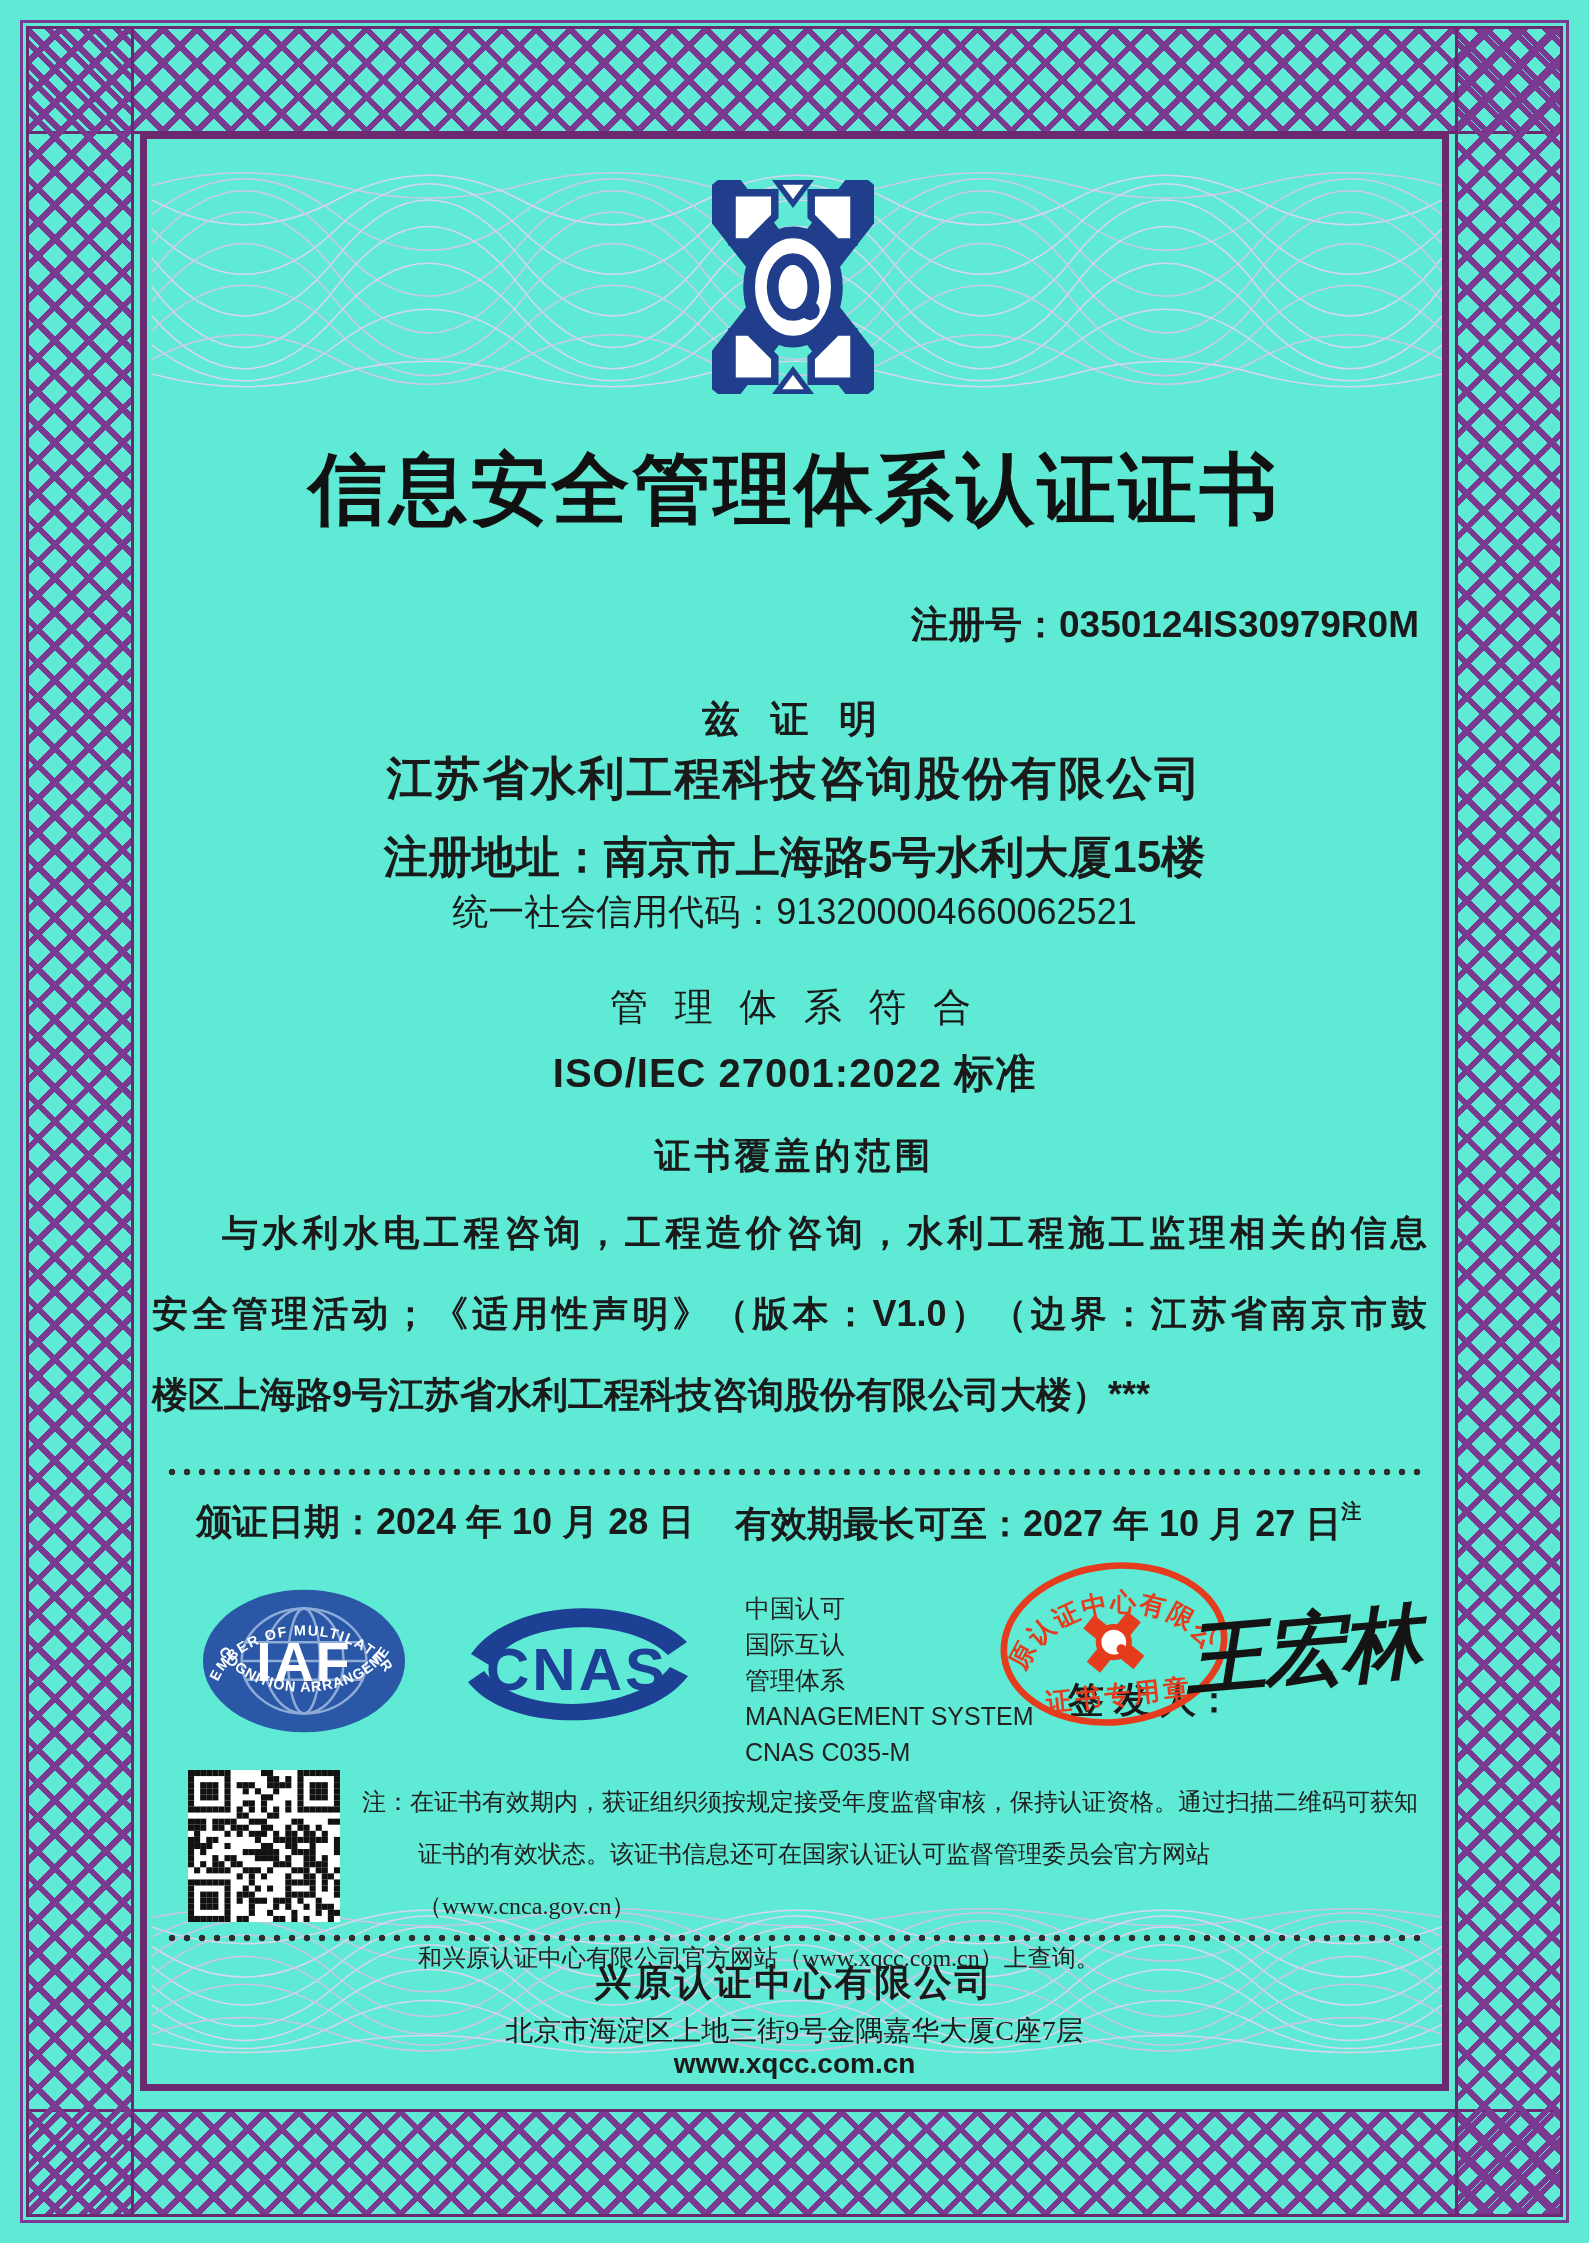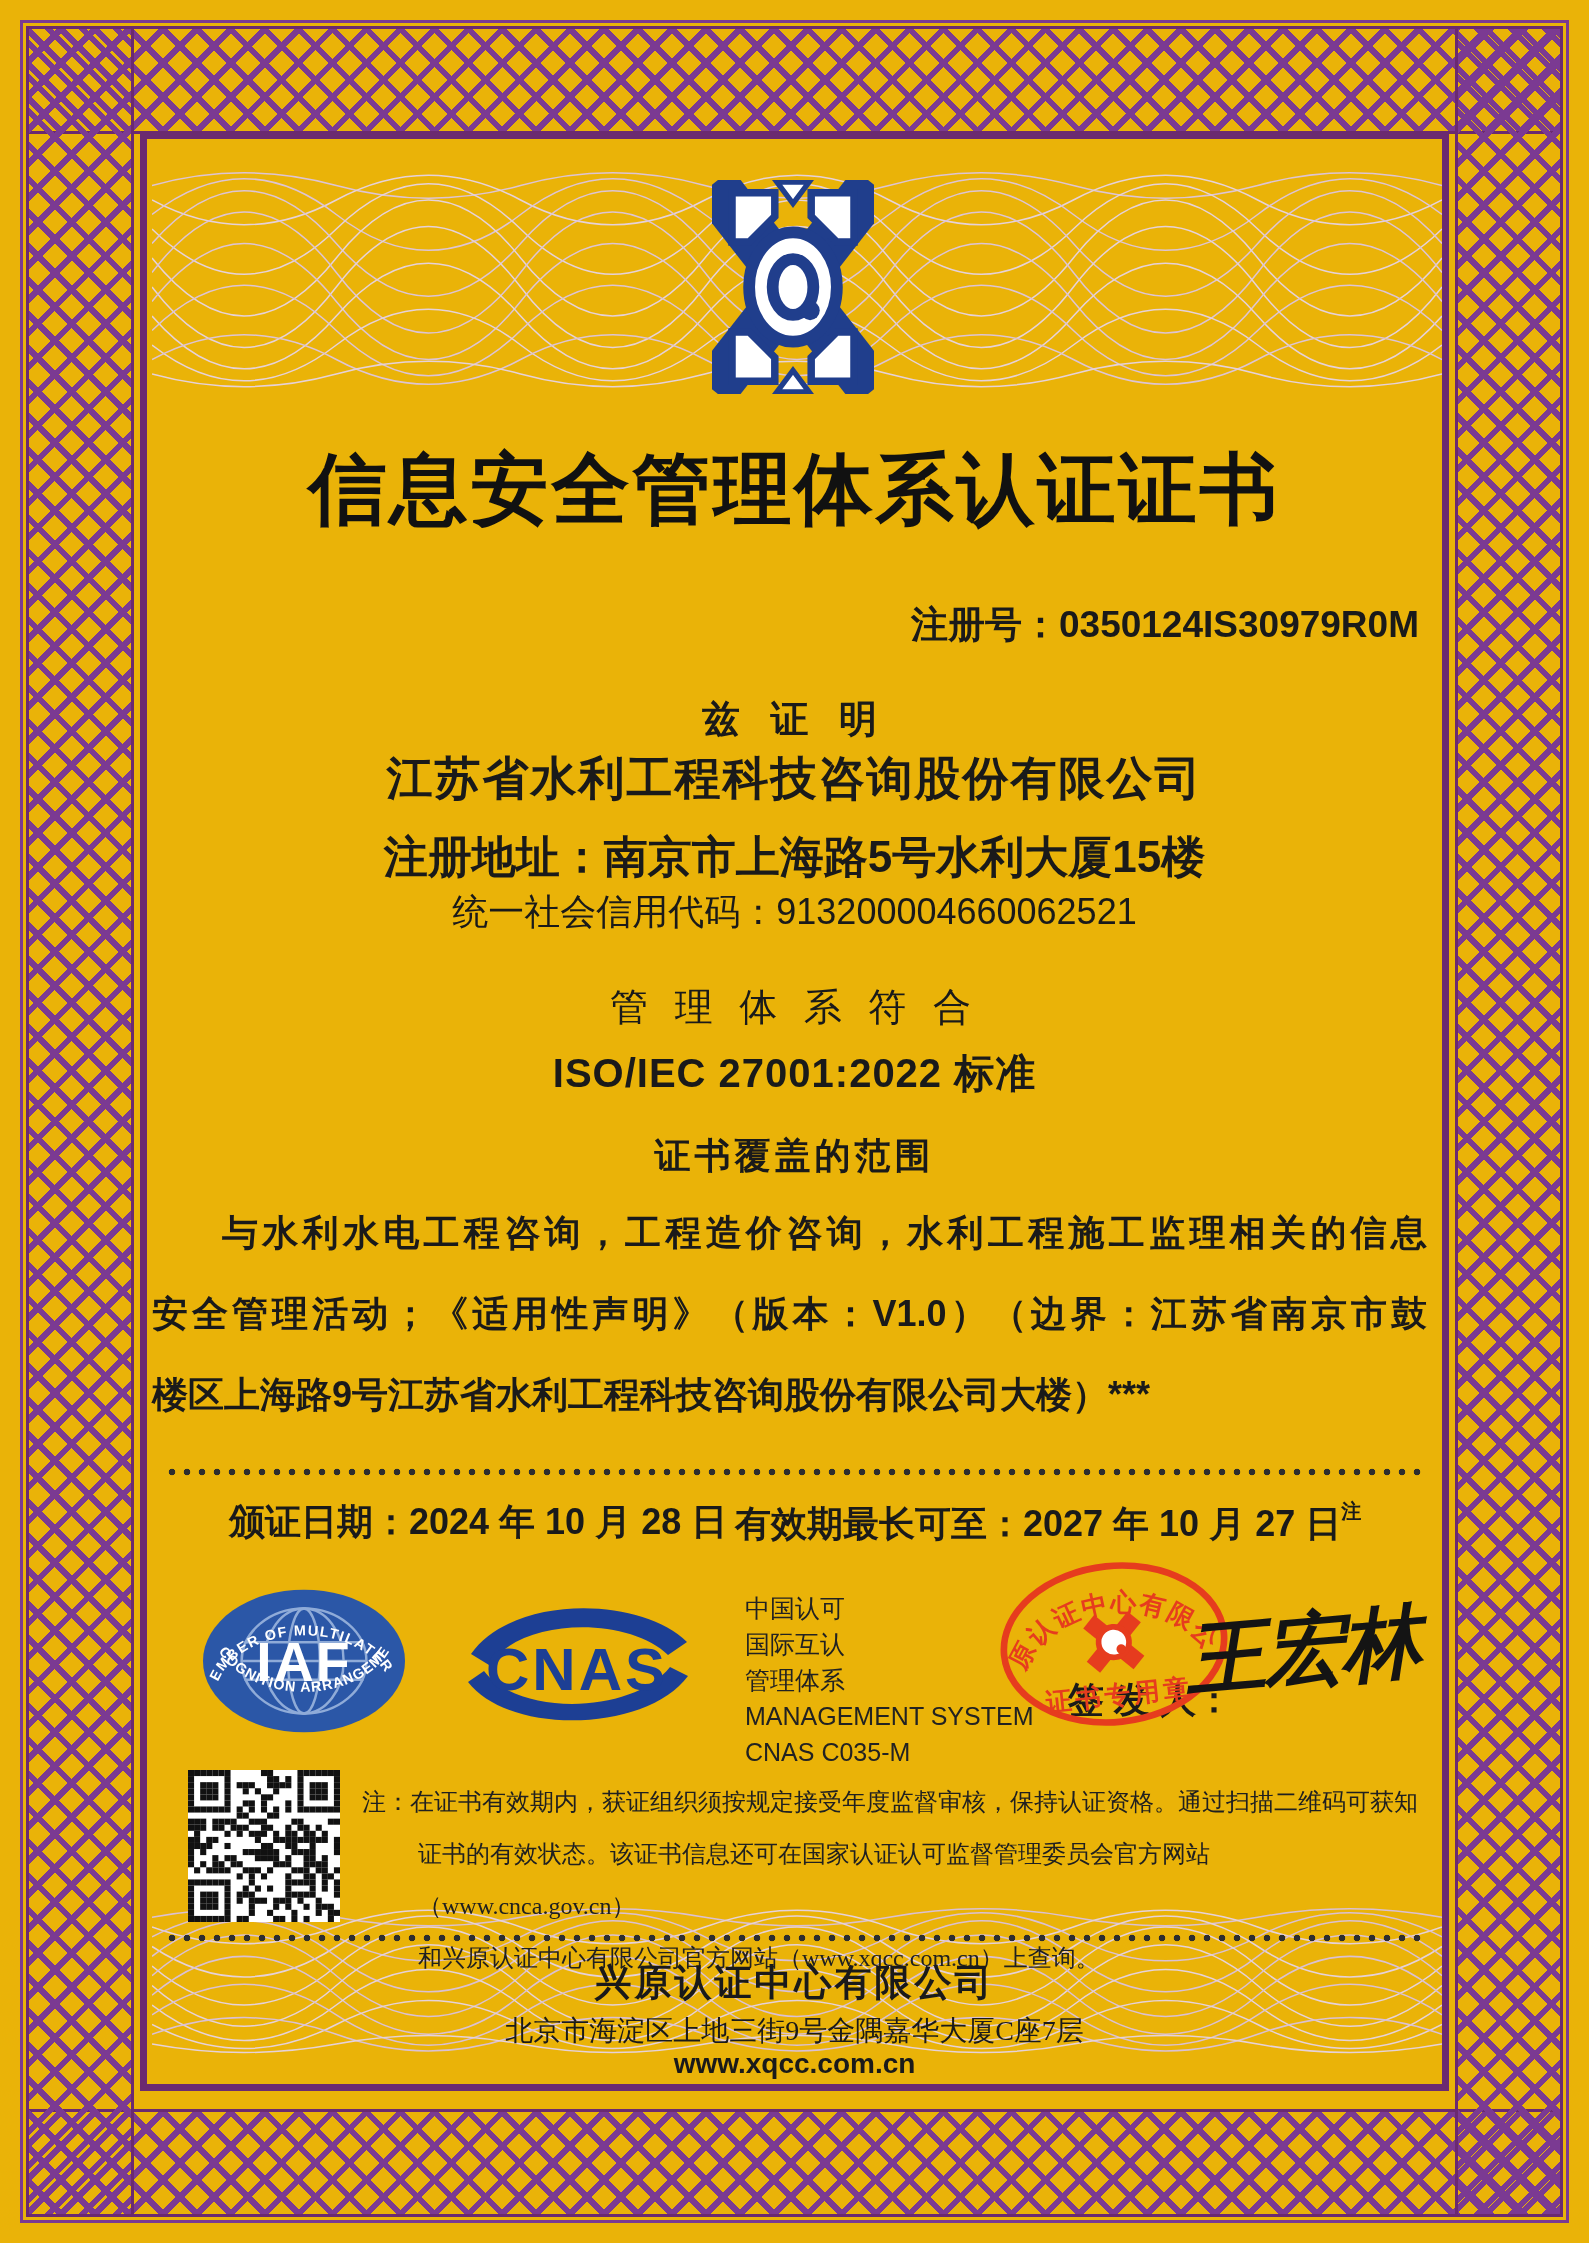--- a/index.html
+++ b/index.html
@@ -1,16 +1,16 @@
 <!DOCTYPE html>
 <html><head>
 <meta charset="utf-8">
 <style>
   html,body{margin:0;padding:0;background:#ffffff;}
-  .cert{position:relative;width:1589px;height:2243px;background:#eab308;overflow:hidden;
+  .cert{position:relative;width:1589px;height:2243px;background:#5eead4;overflow:hidden;
         font-family:"Liberation Sans","DejaVu Sans",sans-serif;color:#1a1a1a;}
 
   
   .frame-outer{position:absolute;inset:20px;border:3px solid #7b3a92;}
   .lat{position:absolute;
     background-image:
       repeating-linear-gradient(45deg,#7b3a92 0 6px,transparent 6px 24px),
       repeating-linear-gradient(135deg,#7b3a92 0 6px,transparent 6px 24px);
     box-shadow:inset 0 0 0 3px #6b2a70;}
   .lat-top{left:26px;right:26px;top:26px;height:108px;}
@@ -37,21 +37,21 @@
   .scope-title{top:1132px;font-size:36px;font-weight:700;letter-spacing:4px;}
   .scope{top:1192px;left:152px;right:162px;font-size:36px;font-weight:700;line-height:81px;}
   .scope .jl{text-align:justify;text-align-last:justify;}
   .scope .indent{text-indent:70px;}
 
   .dotline{height:8px;background-image:radial-gradient(circle at 4px 4px,#2e2e2e 3px,transparent 3.6px);
            background-size:15px 8px;background-repeat:repeat-x;}
   .dot1{top:1468px;left:168px;right:168px;}
   .dot2{top:1934px;left:168px;right:168px;}
 
-  .date-issue{top:1498px;left:196px;font-size:36px;font-weight:700;margin-left:33px;}
+  .date-issue{top:1498px;left:196px;font-size:36px;font-weight:700;}
   .date-valid{top:1498px;left:735px;font-size:36px;font-weight:700;}
   .date-valid sup{font-size:20px;vertical-align:18px;}
 
   .iaf{left:200px;top:1586px;}
   .cnas{left:455px;top:1590px;}
   .accr-text{left:737px;top:1590px;font-size:25px;line-height:36px;font-weight:400;color:#222;margin-left:8px;}
   .stamp{left:995px;top:1558px;transform:rotate(-6deg);z-index:4;}
   .signer{left:1068px;top:1676px;font-size:36px;font-weight:700;z-index:3;}
   .signature{left:1185px;top:1598px;font-size:80px;font-weight:600;z-index:5;
              font-family:"DejaVu Serif","Liberation Serif",serif;font-style:italic;

